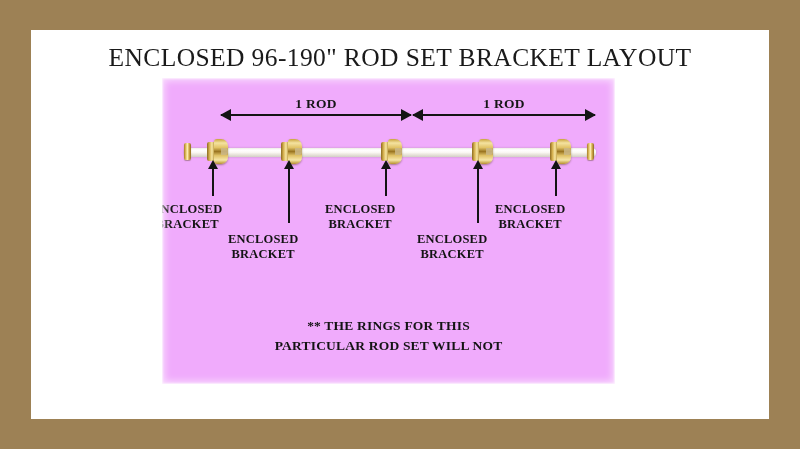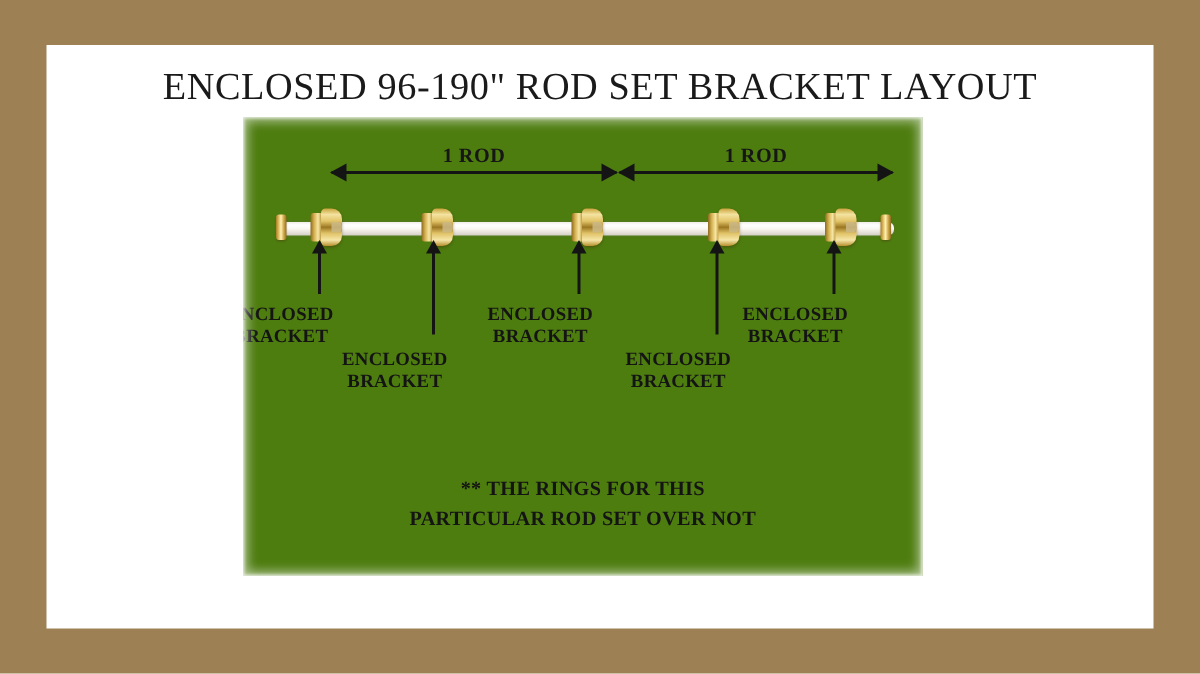--- a/index.html
+++ b/index.html
@@ -47,21 +47,21 @@
     white-space: nowrap;
   }
 
   
   #diagram-panel {
     position: absolute;
     left: 131px;
     top: 48px;
     width: 453px;
     height: 306px;
-    background: #4d7c0f;
+    background: #f0abfc;
     overflow: hidden;
   }
   #diagram-panel::after {
     
     content: "";
     position: absolute;
     left: 0; top: 0; right: 0; bottom: 0;
     pointer-events: none;
     box-shadow:
       inset 0 0 7px 3px rgba(255,255,255,0.55),
@@ -283,18 +283,18 @@
             <div>BRACKET</div>
           </div>
           <div class="callout" style="left: 333px; top: 124px;">
             <div>ENCLOSED</div>
             <div>BRACKET</div>
           </div>
         </div>
 
       <div id="ring-note">
         <div>** THE RINGS FOR THIS</div>
-        <div>PARTICULAR ROD SET OVER NOT</div>
+        <div>PARTICULAR ROD SET WILL NOT</div>
       </div>
 
     </div>
   </div>
 </div>
 
 </body></html>

